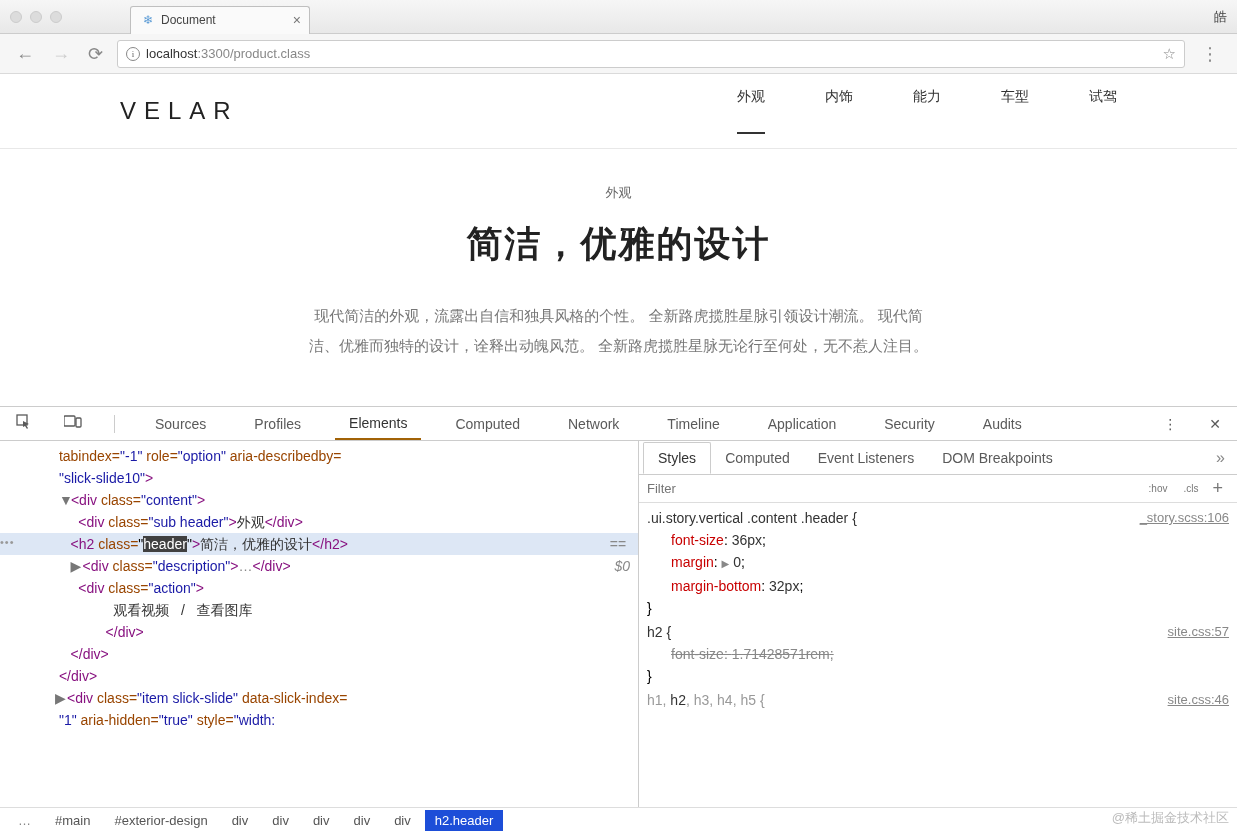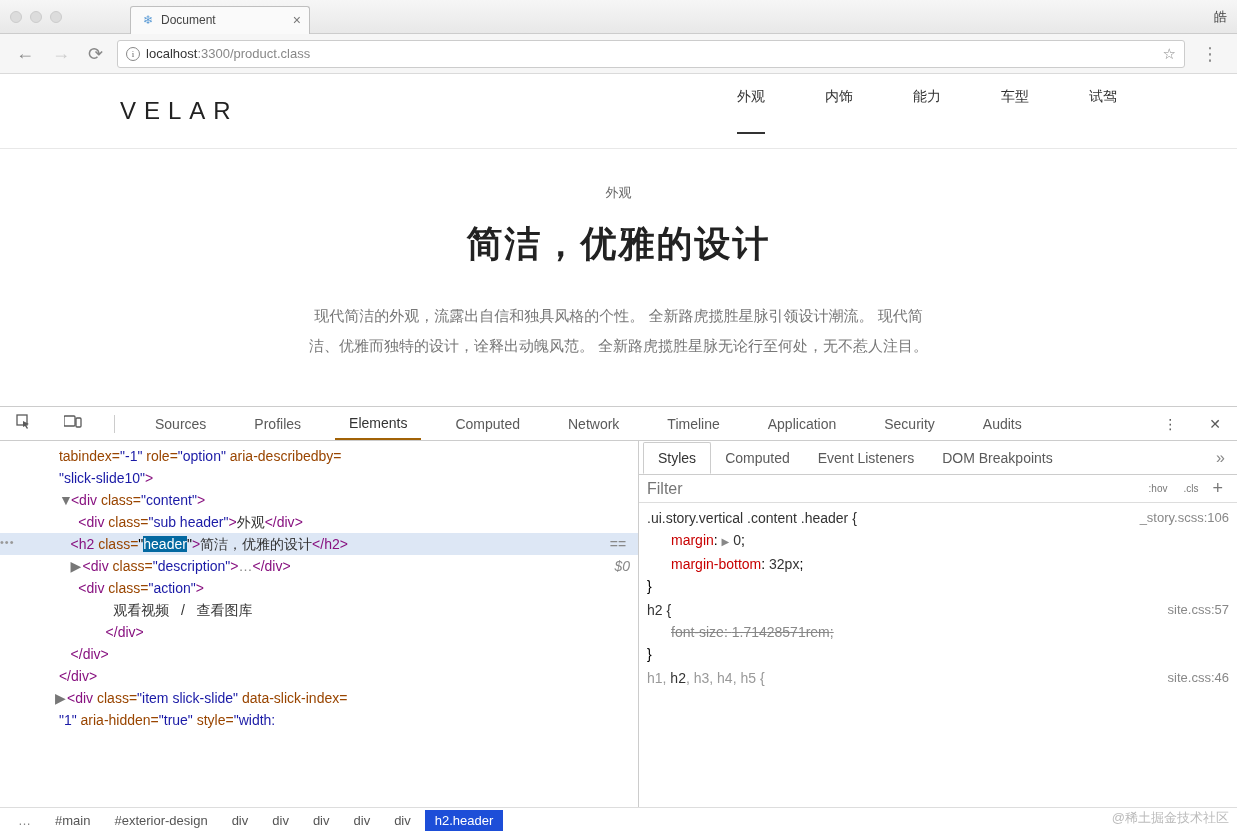--- a/index.html
+++ b/index.html
@@ -35,46 +35,46 @@
 .dt-icon{color:#5a5a5a;font-size:14px;padding:0 6px;cursor:pointer}
 .dt-divider{width:1px;height:18px;background:#ccc;margin:0 6px}
 .dt-tab{font-size:14px;color:#5a5a5a;padding:7px 14px;cursor:pointer}
 .dt-tab.active{color:#333;border-bottom:2px solid #a16207}
 .dt-spacer{flex:1}
 .dt-panels{flex:1;display:flex;min-height:0}
 .elements{flex:0 0 638px;overflow:hidden;font-family:Menlo,Consolas,monospace;font-size:14px;line-height:22px;position:relative;padding-top:4px}
 .elements .dots{position:absolute;left:0;top:90px;color:#999;font-size:11px;letter-spacing:1px;writing-mode:horizontal-tb}
 .ln{white-space:pre;padding-left:20px}
 .sel{background:#dde7f5}
-.hl{background:#0369a1;color:#fff}
+.hl{background:#404040;color:#fff}
 .t-tag{color:#881280}
 .t-attr{color:#994500}
 .t-str{color:#1a1aa6}
 .t-punc{color:#881280}
 .t-txt{color:#333}
 .t-dim{color:#888}
 .arrow{color:#777;display:inline-block;width:12px}
 .eq{color:#888;float:right;margin-right:8px}
 .dollar{color:#888;float:right;margin-right:8px;font-style:italic}
 .breadcrumb{height:26px;border-top:1px solid #ddd;display:flex;align-items:center;font-size:13px;color:#555;padding:0 8px;gap:4px}
 .breadcrumb span{padding:3px 10px;cursor:pointer}
 .breadcrumb .sel-crumb{background:#1d4ed8;color:#fff}
 .breadcrumb .ell{color:#888}
 .styles{flex:1;border-left:1px solid #ccc;display:flex;flex-direction:column;min-height:0}
 .styles-tabs{height:34px;display:flex;align-items:center;border-bottom:1px solid #ccc;padding:0 4px}
 .styles-tab{font-size:14px;color:#5a5a5a;padding:7px 14px;cursor:pointer}
 .styles-tab.active{background:#fff;border:1px solid #ccc;border-bottom:1px solid #fff;margin-bottom:-1px;border-radius:2px 2px 0 0;color:#333}
 .styles-more{margin-left:auto;color:#888;padding:0 8px;font-size:16px}
 .filter-row{height:28px;display:flex;align-items:center;border-bottom:1px solid #ddd;padding:0 8px;font-size:13px;color:#888}
-.filter-input{flex:1;border:none;outline:none;font-size:16px;color:#333}
+.filter-input{flex:1;border:none;outline:none;font-size:13px;color:#333}
 .filter-btn{color:#777;padding:0 8px;cursor:pointer;font-size:10px}
 .filter-plus{font-size:18px;color:#777;padding:0 6px;cursor:pointer}
 .rules{flex:1;overflow:auto;font-family:Menlo,Consolas,monospace;font-size:14px;line-height:22px;padding:4px 8px}
 .rule{position:relative;margin-bottom:2px}
-.rule-src{position:absolute;right:0;top:0;color:#888;font-size:13px}
+.rule-src{position:absolute;right:0;top:0;color:#888;text-decoration:underline;font-size:13px}
 .sel-txt{color:#333}
 .prop{padding-left:24px}
 .prop-name{color:#c80000}
 .prop-val{color:#333}
 .strike{text-decoration:line-through;color:#888}
 .strike .prop-name{color:#888}
 .tri{color:#888;font-size:10px}
 .h-dim{color:#999}
 .watermark{position:absolute;right:8px;bottom:6px;font-size:13px;color:#bbb}
 </style>
@@ -180,20 +180,21 @@
         <div class="filter-row">
           <input class="filter-input" placeholder="Filter" style="">
           <span class="filter-btn">:hov</span>
           <span class="filter-btn">.cls</span>
           <span class="filter-plus">+</span>
         </div>
         <div class="rules">
           <div class="rule">
             <span class="rule-src">_story.scss:106</span>
             <div class="sel-txt">.ui.story.vertical .content .header {</div>
+            <div class="prop"><span class="prop-name">font-size</span>: <span class="prop-val">36px</span>;</div>
             <div class="prop"><span class="prop-name">margin</span>: <span class="tri">▶</span> <span class="prop-val">0</span>;</div>
             <div class="prop"><span class="prop-name">margin-bottom</span>: <span class="prop-val">32px</span>;</div>
             <div>}</div>
           </div>
           <div class="rule">
             <span class="rule-src">site.css:57</span>
             <div class="sel-txt">h2 {</div>
             <div class="prop strike"><span class="prop-name">font-size</span>: <span>1.71428571rem</span>;</div>
             <div>}</div>
           </div>

